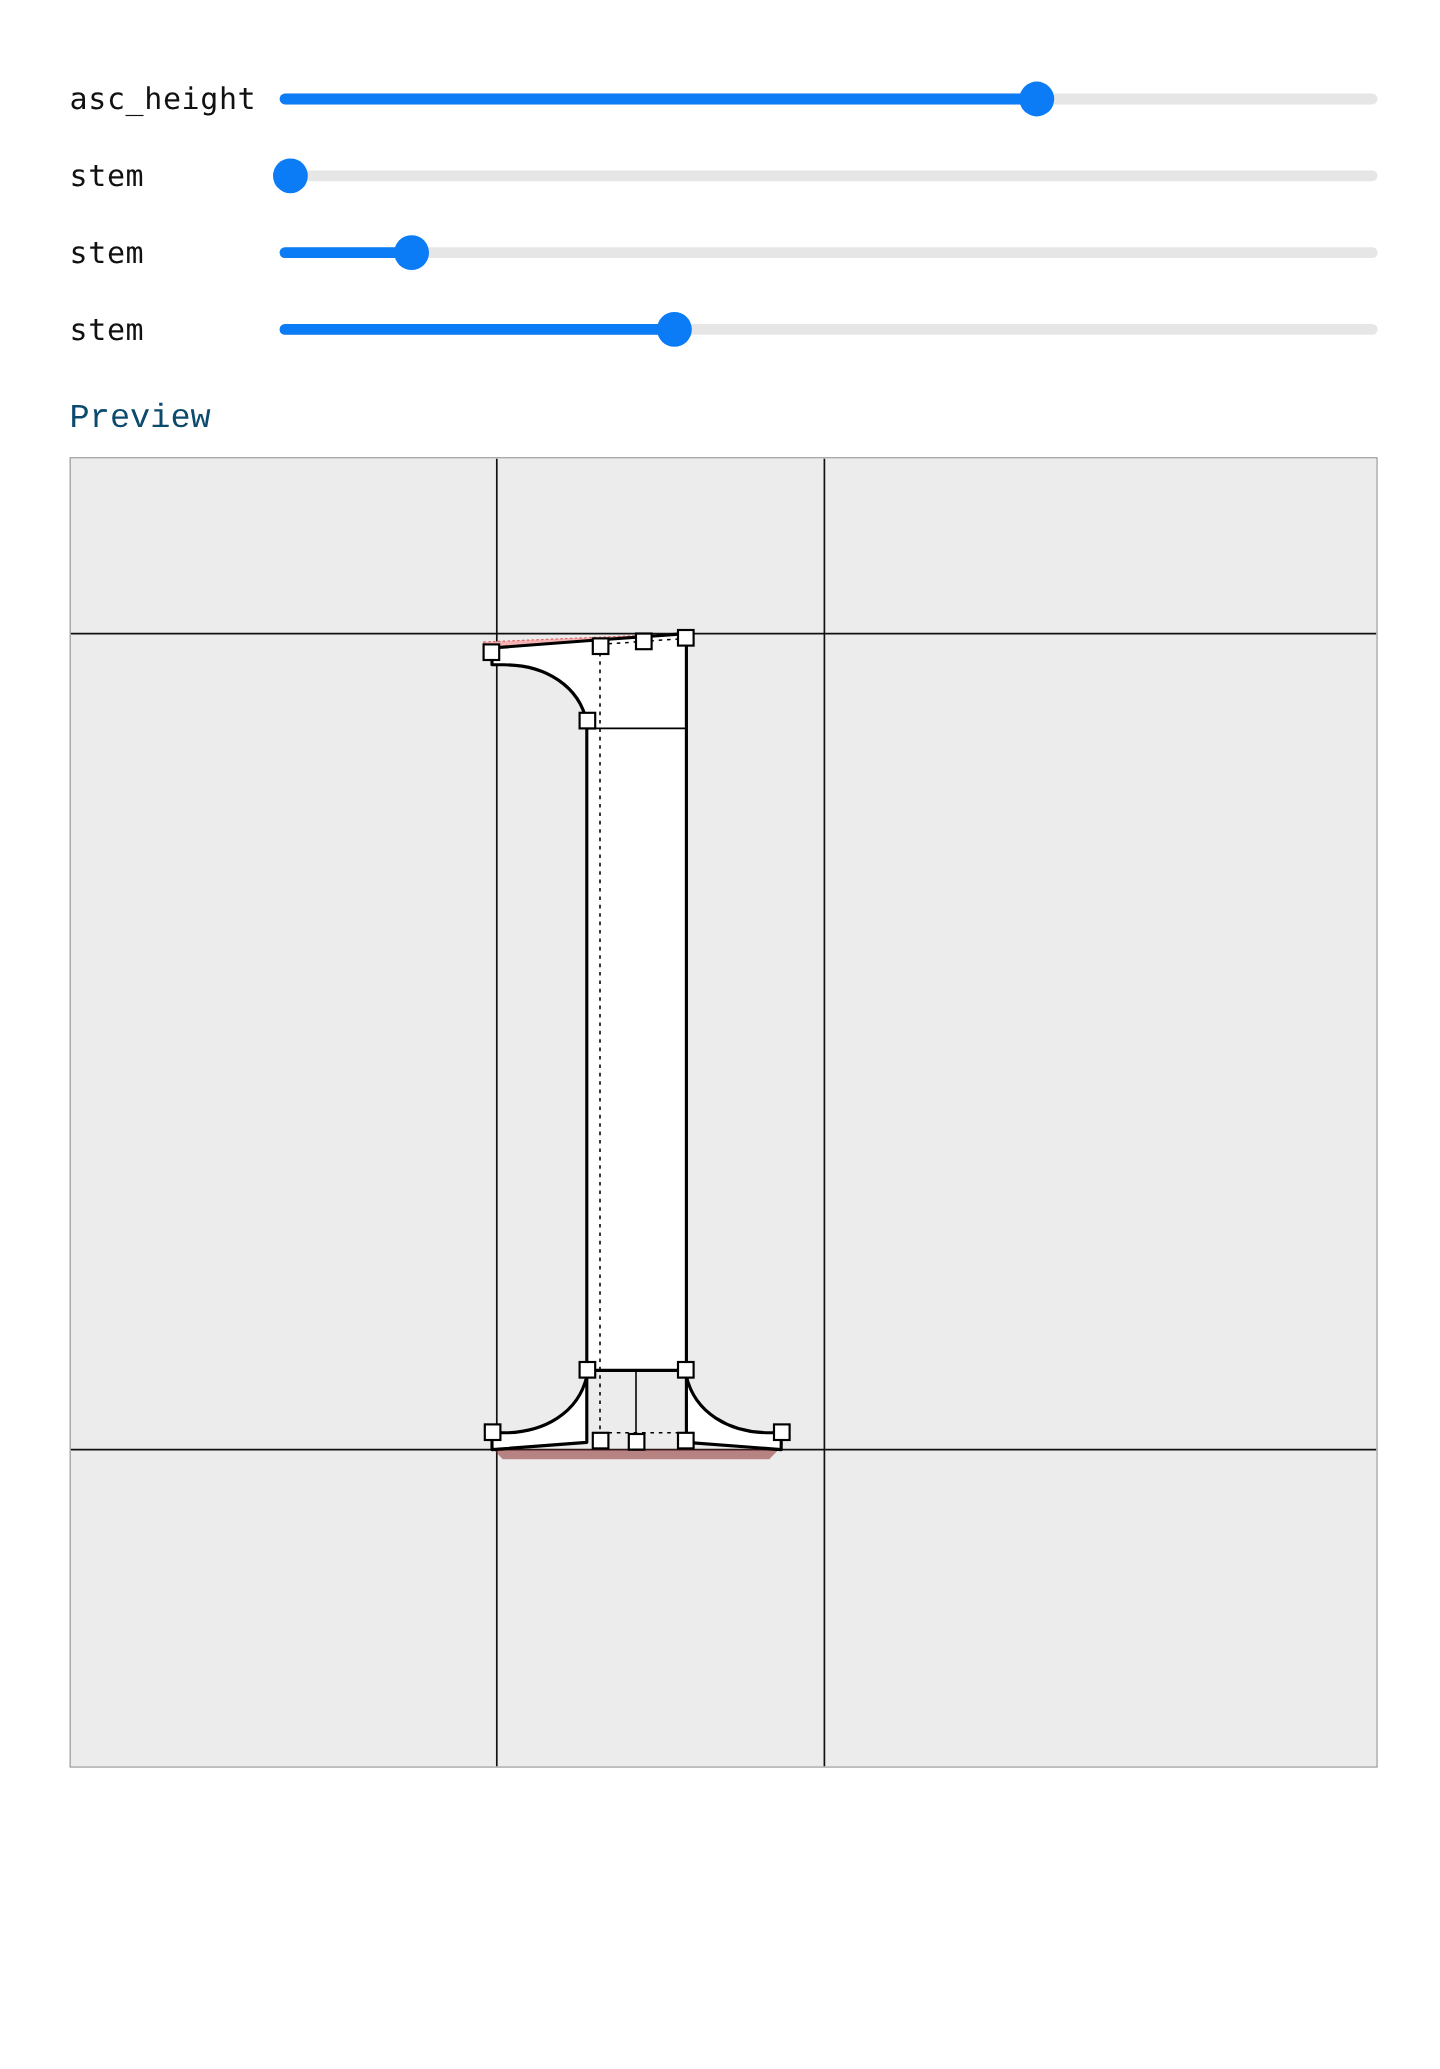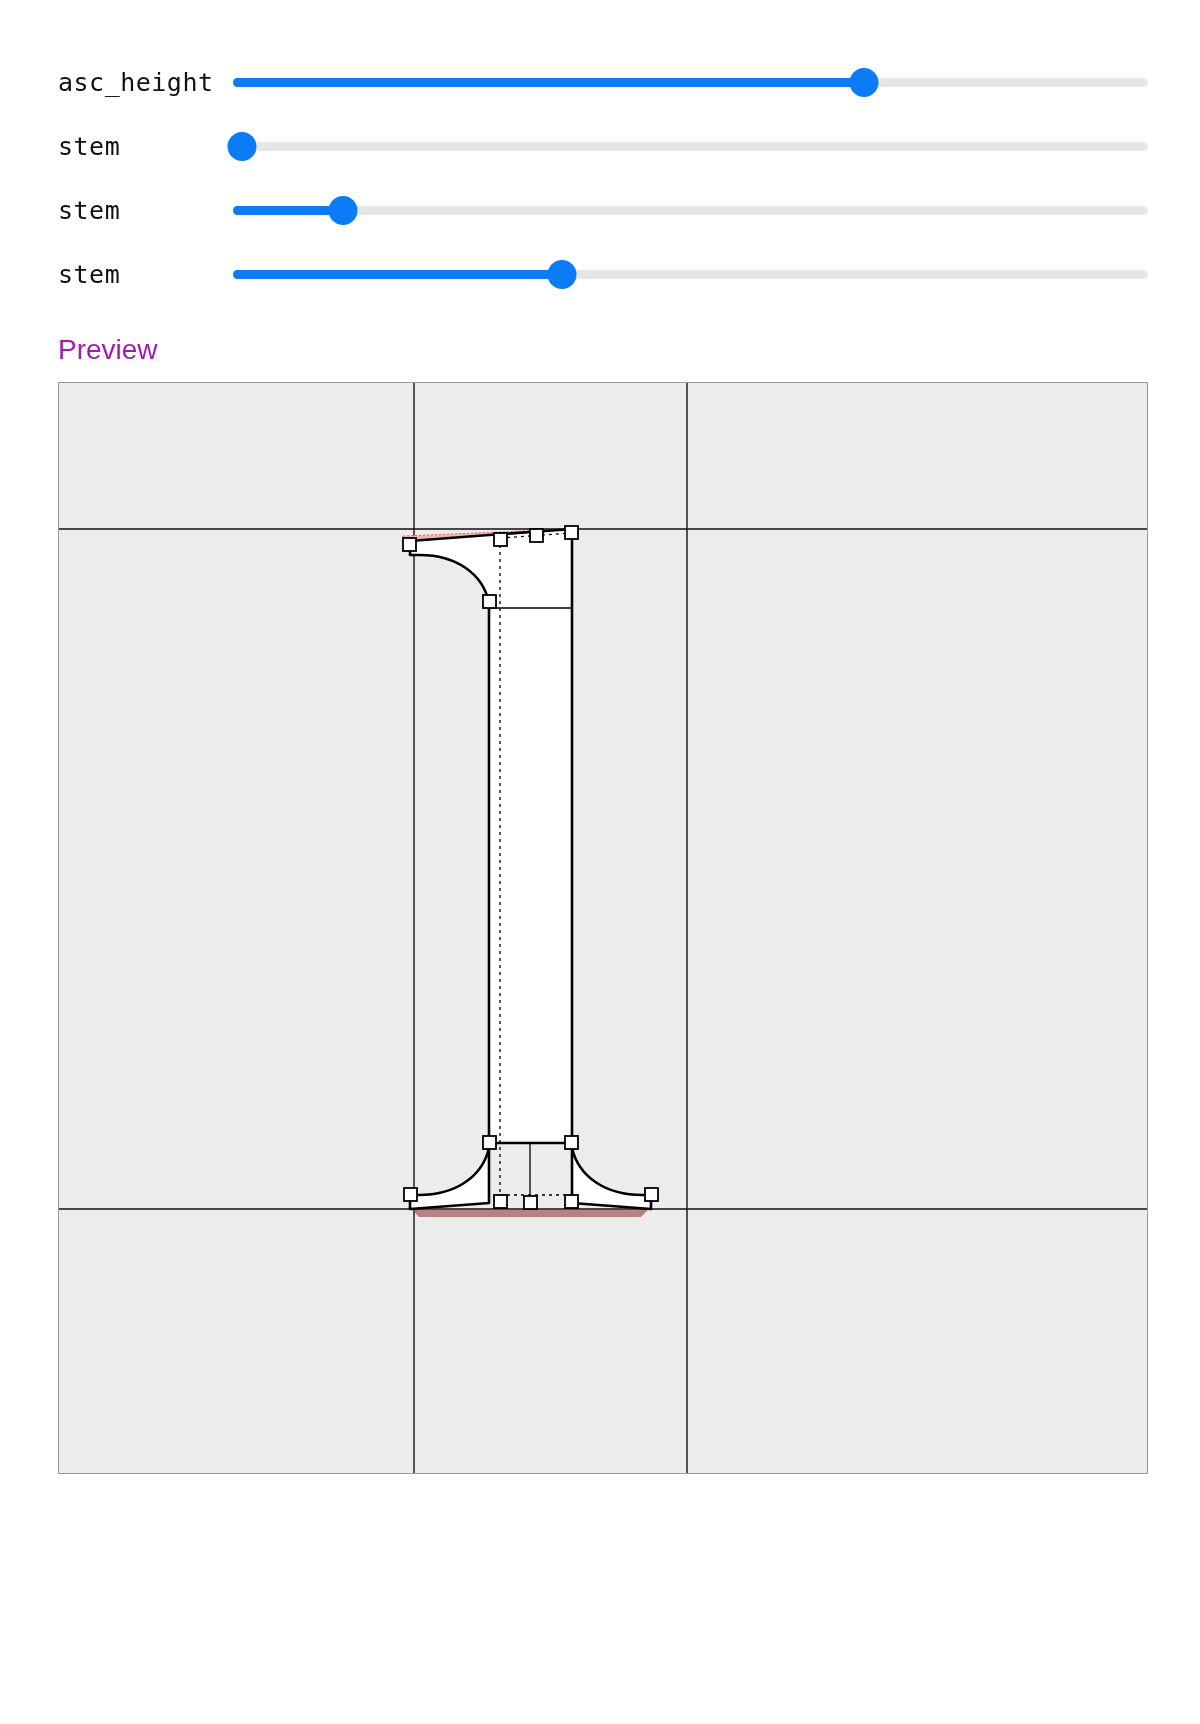--- a/index.html
+++ b/index.html
@@ -85,22 +85,22 @@
   .checkbox svg {
     position: absolute;
     left: 3px;
     top: 4px;
   }
 
   
   .preview-title {
     margin-top: 28px;
     font-size: 28px;
-    color: #a21caf;
-    font-family: Liberation Sans, sans-serif;
+    color: #0c4a6e;
+    font-family: Liberation Mono, monospace;
   }
   .canvas-wrap {
     margin-top: 16px;
     width: 1090px;
     height: 1092px;
     position: relative;
     background: #ececec;
     border: 1px solid #9a9a9a;
     box-sizing: border-box;
   }

